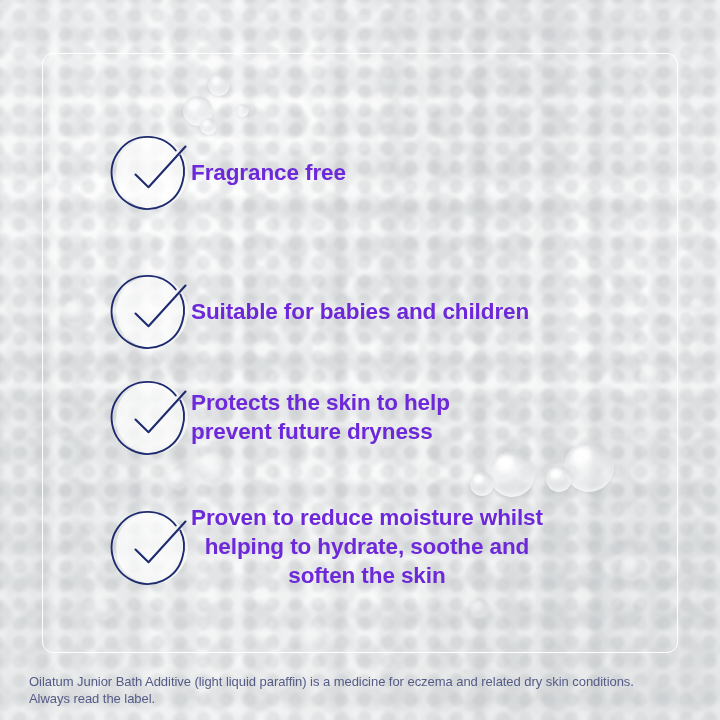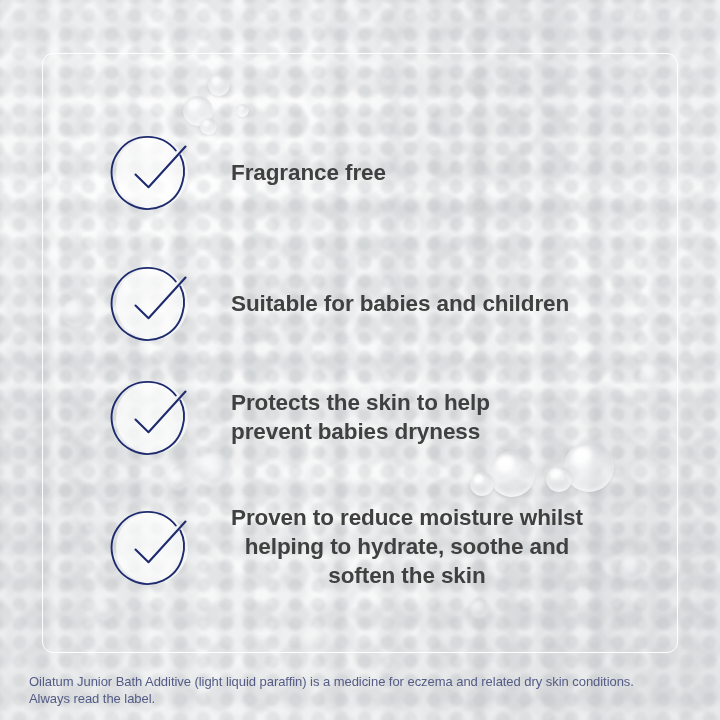--- a/index.html
+++ b/index.html
@@ -142,32 +142,31 @@
     height: 78px;
     position: relative;
   }
   .feature .icon-wrap svg {
     display: block;
     width: 78px;
     height: 78px;
     overflow: visible;
   }
   .feature .label {
-    margin-left: 40px;
-    color: #404040;
+    color: #6d28d9;
     font-family: "Liberation Sans", sans-serif;
     font-weight: bold;
     font-size: 22.5px;
     line-height: 29px;
     letter-spacing: -0.1px;
     white-space: pre-line;
   }
 
   #f1 { top: 133px; }
-  #f2 { top: 264px; text-align: center; }
+  #f2 { top: 272px; text-align: center; }
   #f3 { top: 378px; }
   #f4 { top: 503px; text-align: center; }
 
   
   #footer {
     position: absolute;
     left: 29px;
     top: 673px;
     width: 670px;
     color: #545b86;
@@ -239,21 +238,21 @@
 
     <div class="feature" id="f3">
       <span class="icon-wrap">
         <svg viewBox="0 0 78 78" xmlns="http://www.w3.org/2000/svg">
           <circle cx="39" cy="40" r="36" fill="#fdfdfd" fill-opacity="0.72"></circle>
           <path d="M62.8 17.5 A36 36 0 1 0 69.6 48.5 A36 36 0 0 0 67.3 22.4" fill="none" stroke="#1e2b6f" stroke-width="1.9" stroke-linecap="round"></path>
           <path d="M22.5 41.5 L35.5 54.2 L72.5 13.5" fill="none" stroke="#1e2b6f" stroke-width="2.1" stroke-linecap="round" stroke-linejoin="round"></path>
         </svg>
       </span>
       <span class="label">Protects the skin to help
-prevent babies dryness</span>
+prevent future dryness</span>
     </div>
 
     <div class="feature" id="f4">
       <span class="icon-wrap">
         <svg viewBox="0 0 78 78" xmlns="http://www.w3.org/2000/svg">
           <circle cx="39" cy="40" r="36" fill="#fdfdfd" fill-opacity="0.72"></circle>
           <path d="M62.8 17.5 A36 36 0 1 0 69.6 48.5 A36 36 0 0 0 67.3 22.4" fill="none" stroke="#1e2b6f" stroke-width="1.9" stroke-linecap="round"></path>
           <path d="M22.5 41.5 L35.5 54.2 L72.5 13.5" fill="none" stroke="#1e2b6f" stroke-width="2.1" stroke-linecap="round" stroke-linejoin="round"></path>
         </svg>
       </span>

